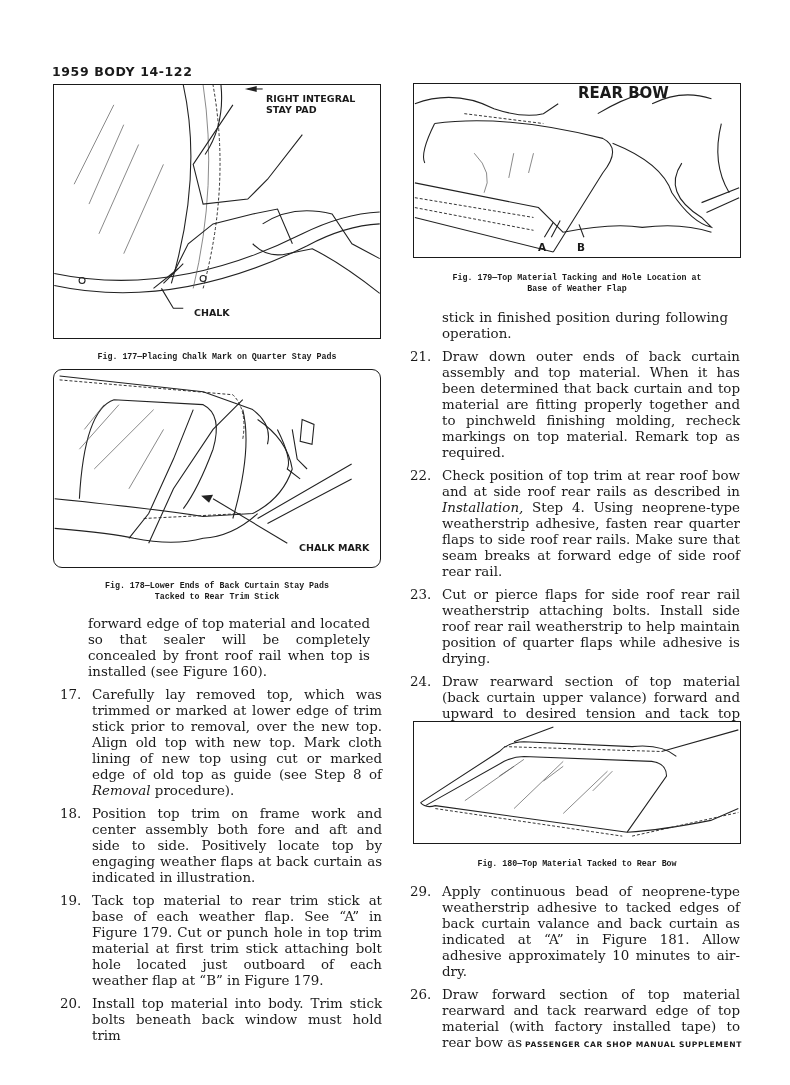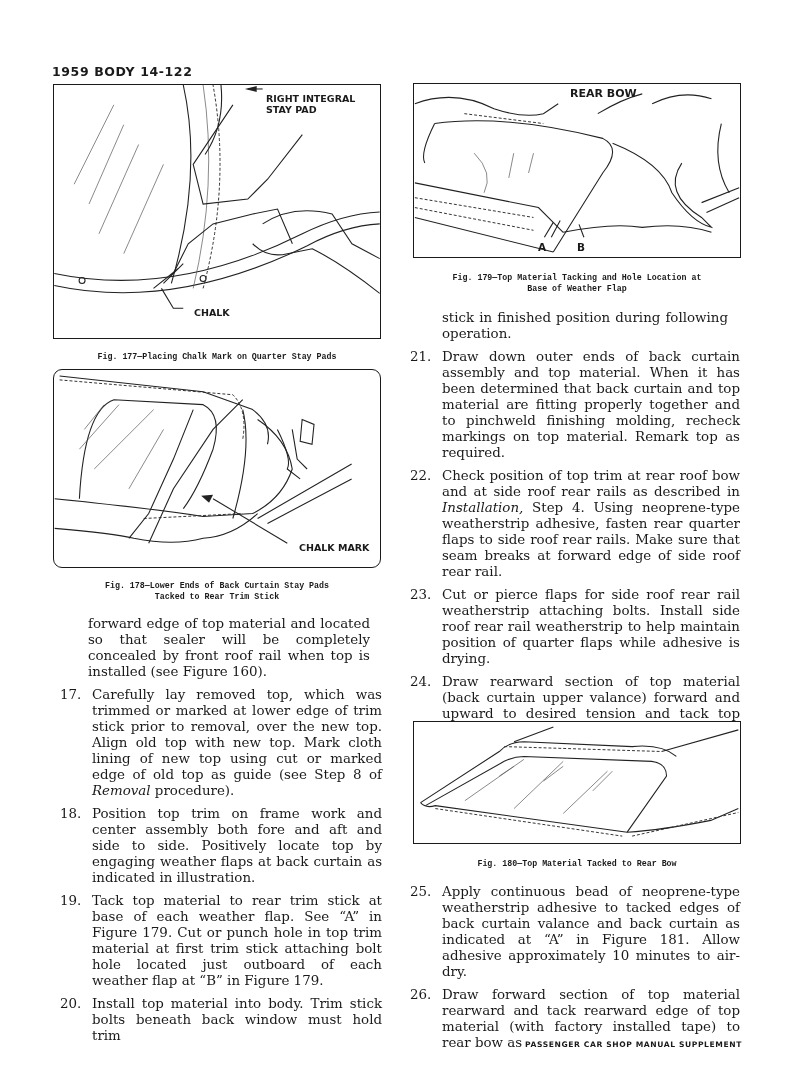--- a/index.html
+++ b/index.html
@@ -107,21 +107,21 @@
     <path class="dsh" d="M0,125 L120,148"></path>
     <path class="ln" d="M0,135 L140,170"></path>
     <path class="ln" d="M200,60 Q250,80 260,110 Q280,140 300,145 L290,135 Q250,110 270,80"></path>
     <path class="ln" d="M150,150 Q200,140 230,145 Q270,140 300,150"></path>
     <path class="ln" d="M185,30 Q210,15 230,10 M240,20 Q270,5 300,15"></path>
     <path class="ln" d="M290,120 L328,105 M295,130 L328,115"></path>
     <path class="ln" d="M310,40 Q300,80 318,110"></path>
     <path class="ln" d="M140,140 L131,155 M147,138 L138,155"></path>
     <path class="ln" d="M166,142 L171,155"></path>
   </svg>
-  <div class="callout" style="left:156px; top:4px; font-size:11px;">REAR BOW</div>
+  <div class="callout" style="left:164px; top:4px; font-size:15px;">REAR BOW</div>
   <div class="callout" style="left:124px; top:158px; font-size:10.5px;">A</div>
   <div class="callout" style="left:163px; top:158px; font-size:10.5px;">B</div>
 </div>
 <div class="caption" style="left:413px; top:272px; width:328px;">
   <div>Fig. 179—Top Material Tacking and Hole Location at</div>
   <div>Base of Weather Flap</div>
 </div>
 
 <div class="text" style="left:410px; top:310px; width:330px;">
   <p class="para" style="padding-left:32px;">stick in finished position during following operation.</p>
@@ -152,21 +152,21 @@
     <path class="dsh" d="M20,88 L210,116 M220,116 L328,92"></path>
     <path class="lt" d="M50,80 L110,38 M100,88 L150,40 M150,93 L195,50"></path>
     <path class="lt" d="M85,55 L100,45 M130,60 L150,45 M180,70 L200,50"></path>
     <path class="ln" d="M100,20 L140,5 M250,30 L328,8"></path>
   </svg>
 </div>
 <div class="caption" style="left:413px; top:858px; width:328px;">Fig. 180—Top Material Tacked to Rear Bow</div>
 
 <div class="text" style="left:410px; top:884px; width:330px;">
   <div class="item">
-    <span class="num">25.</span>
+    <span class="num">29.</span>
     <span>Apply continuous bead of neoprene-type weatherstrip adhesive to tacked edges of back curtain valance and back curtain as indicated at “A” in Figure 181. Allow adhesive approximately 10 minutes to air-dry.</span>
   </div>
   <div class="item">
     <span class="num">26.</span>
     <span>Draw forward section of top material rearward and tack rearward edge of top material (with factory installed tape) to rear bow as</span>
   </div>
 </div>
 
 <div class="footer">PASSENGER CAR SHOP MANUAL SUPPLEMENT</div>
 

